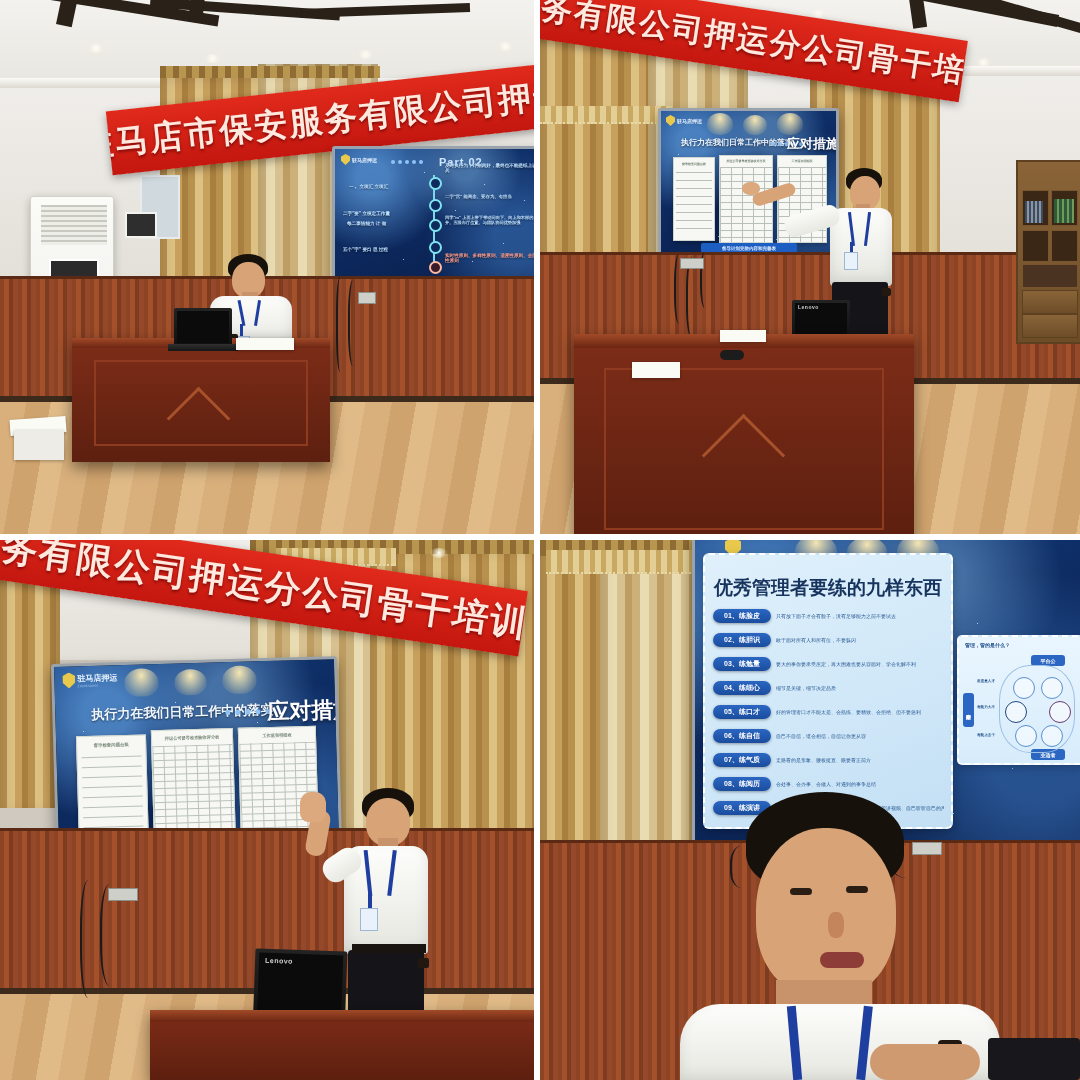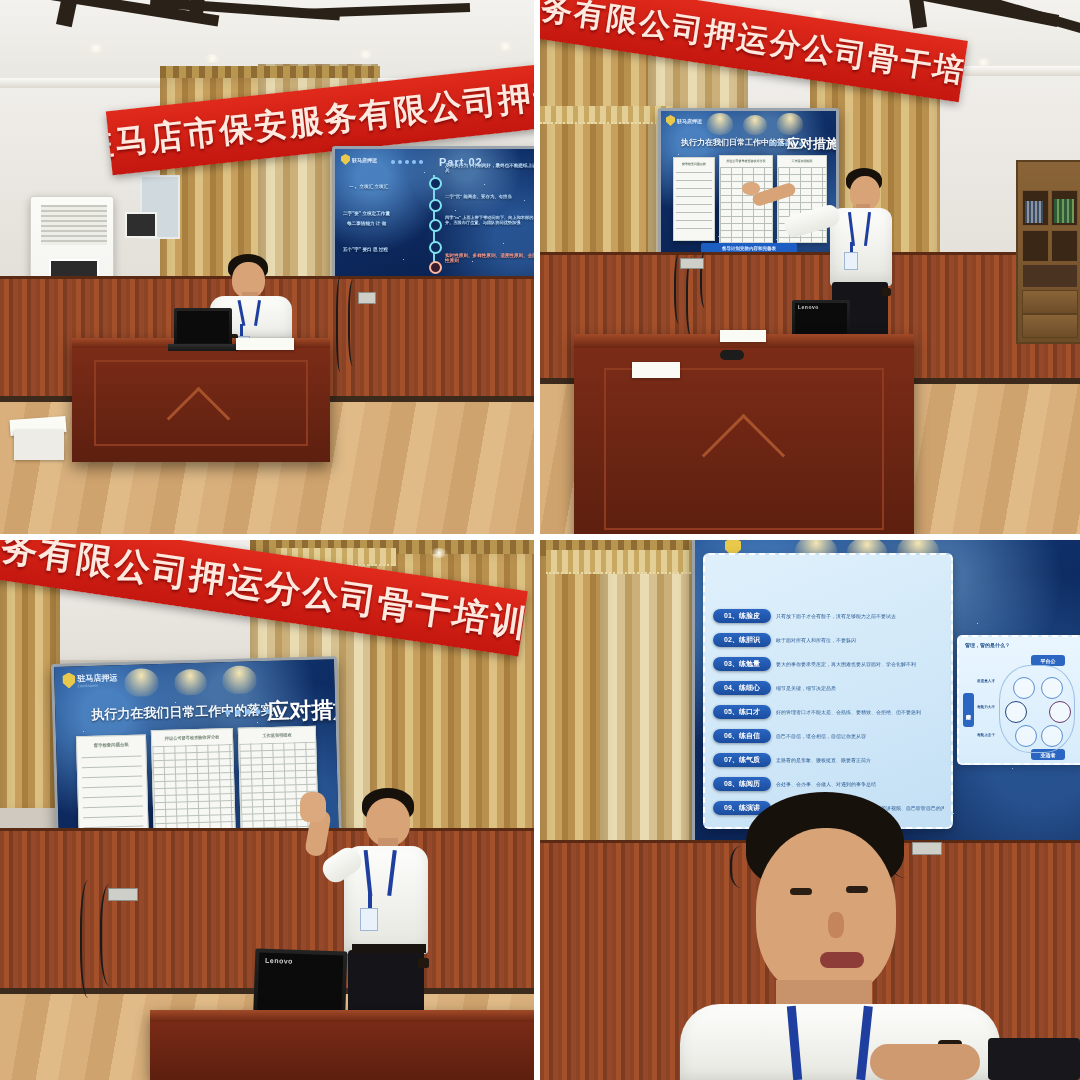--- a/index.html
+++ b/index.html
@@ -507,20 +507,21 @@
       <div class="lamp" style="left:152px;top:2px;width:40px;height:30px"></div>
       <div class="lamp" style="left:202px;top:0px;width:42px;height:32px"></div>
 
       <div class="slide-logo" style="left:6px;top:2px;flex-direction:column;gap:0">
         <div class="logo-badge" style="width:16px;height:20px;margin-left:24px"></div>
         <div class="logo-txt" style="font-size:9px">驻马店</div>
         <div class="logo-sub" style="font-size:4.5px;letter-spacing:1px">ZHUMADIAN</div>
       </div>
 
       <div class="panel-card" style="left:8px;top:18px;width:246px;height:272px">
+        <div class="nine-title" style="top:20px;font-size:19px">优秀管理者要练的九样东西</div>
 
         <div class="nine-row" style="left:8px;top:54px;width:234px">
           <div class="nine-pill" style="width:58px;height:14px;font-size:7px">01、练脸皮</div>
           <div class="nine-desc" style="font-size:5px;width:168px">只有放下面子才会有脸子，没有足够能力之前不要试去</div>
         </div>
         <div class="nine-row" style="left:8px;top:78px;width:234px">
           <div class="nine-pill" style="width:58px;height:14px;font-size:7px">02、练胆识</div>
           <div class="nine-desc" style="font-size:5px;width:168px">敢于面对所有人和所有位，不要躲闪</div>
         </div>
         <div class="nine-row" style="left:8px;top:102px;width:234px">

